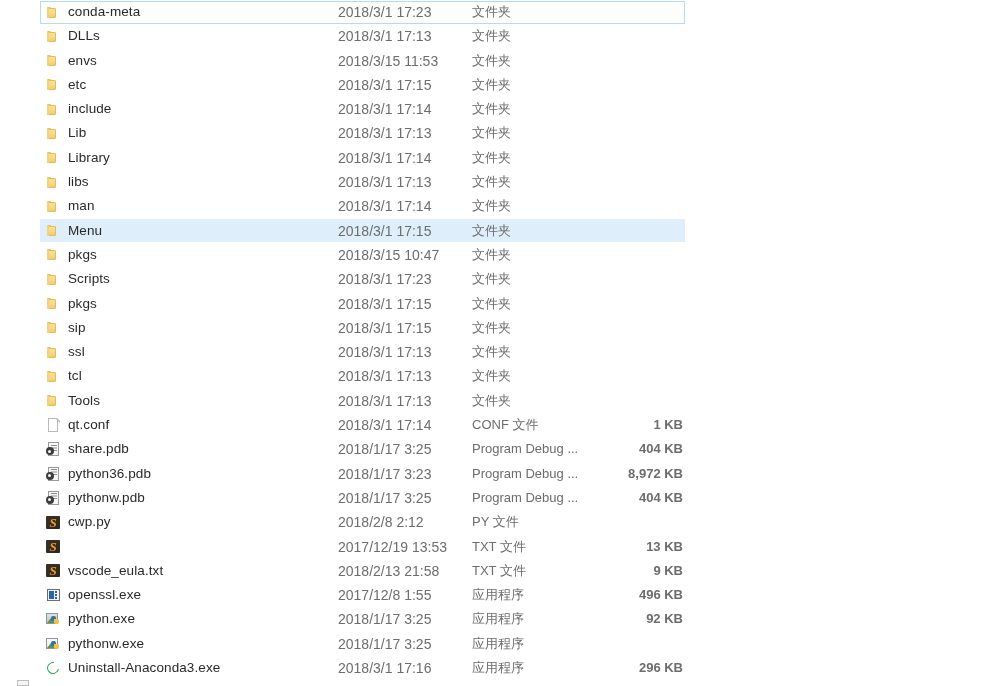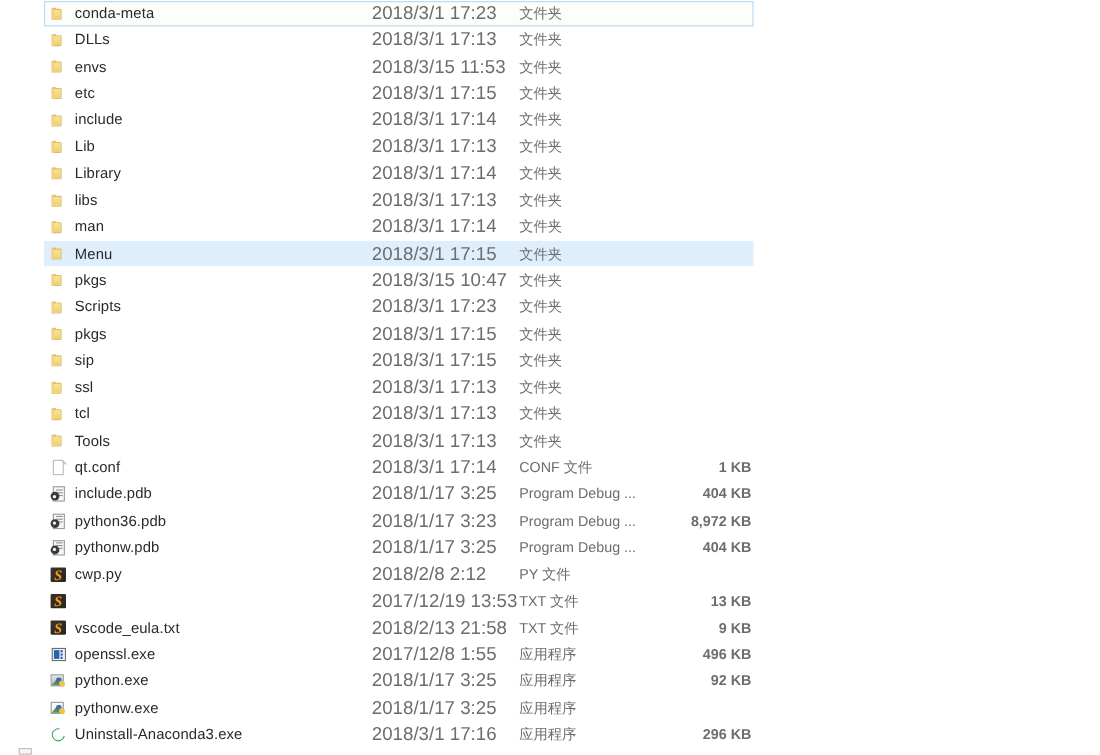--- a/index.html
+++ b/index.html
@@ -66,21 +66,21 @@
     left: 40px;
     top: 0;
     font-size: 13.5px;
     color: #2a2a2a;
     letter-spacing: 0.1px;
   }
   .c-date {
     position: absolute;
     left: 310px;
     top: 0;
-    font-size: 17px;
+    font-size: 14px;
     color: #6d6d6d;
   }
   .c-type {
     position: absolute;
     left: 444px;
     top: 0;
     font-size: 13px;
     color: #6d6d6d;
   }
   .c-size {
@@ -531,21 +531,21 @@
     <div class="row">
       <span class="rowbg"></span>
       <span class="c-icon">
         <span class="ico ico-pdb">
           <span class="page"></span>
           <span class="lines"></span>
           <span class="blob"></span>
           <span class="blobin"></span>
         </span>
       </span>
-      <span class="c-name">include.pdb</span>
+      <span class="c-name">share.pdb</span>
       <span class="c-date">2018/1/17 3:25</span>
       <span class="c-type">Program Debug ...</span>
       <span class="c-size">404 KB</span>
     </div>
     <div class="row">
       <span class="rowbg"></span>
       <span class="c-icon">
         <span class="ico ico-pdb">
           <span class="page"></span>
           <span class="lines"></span>

